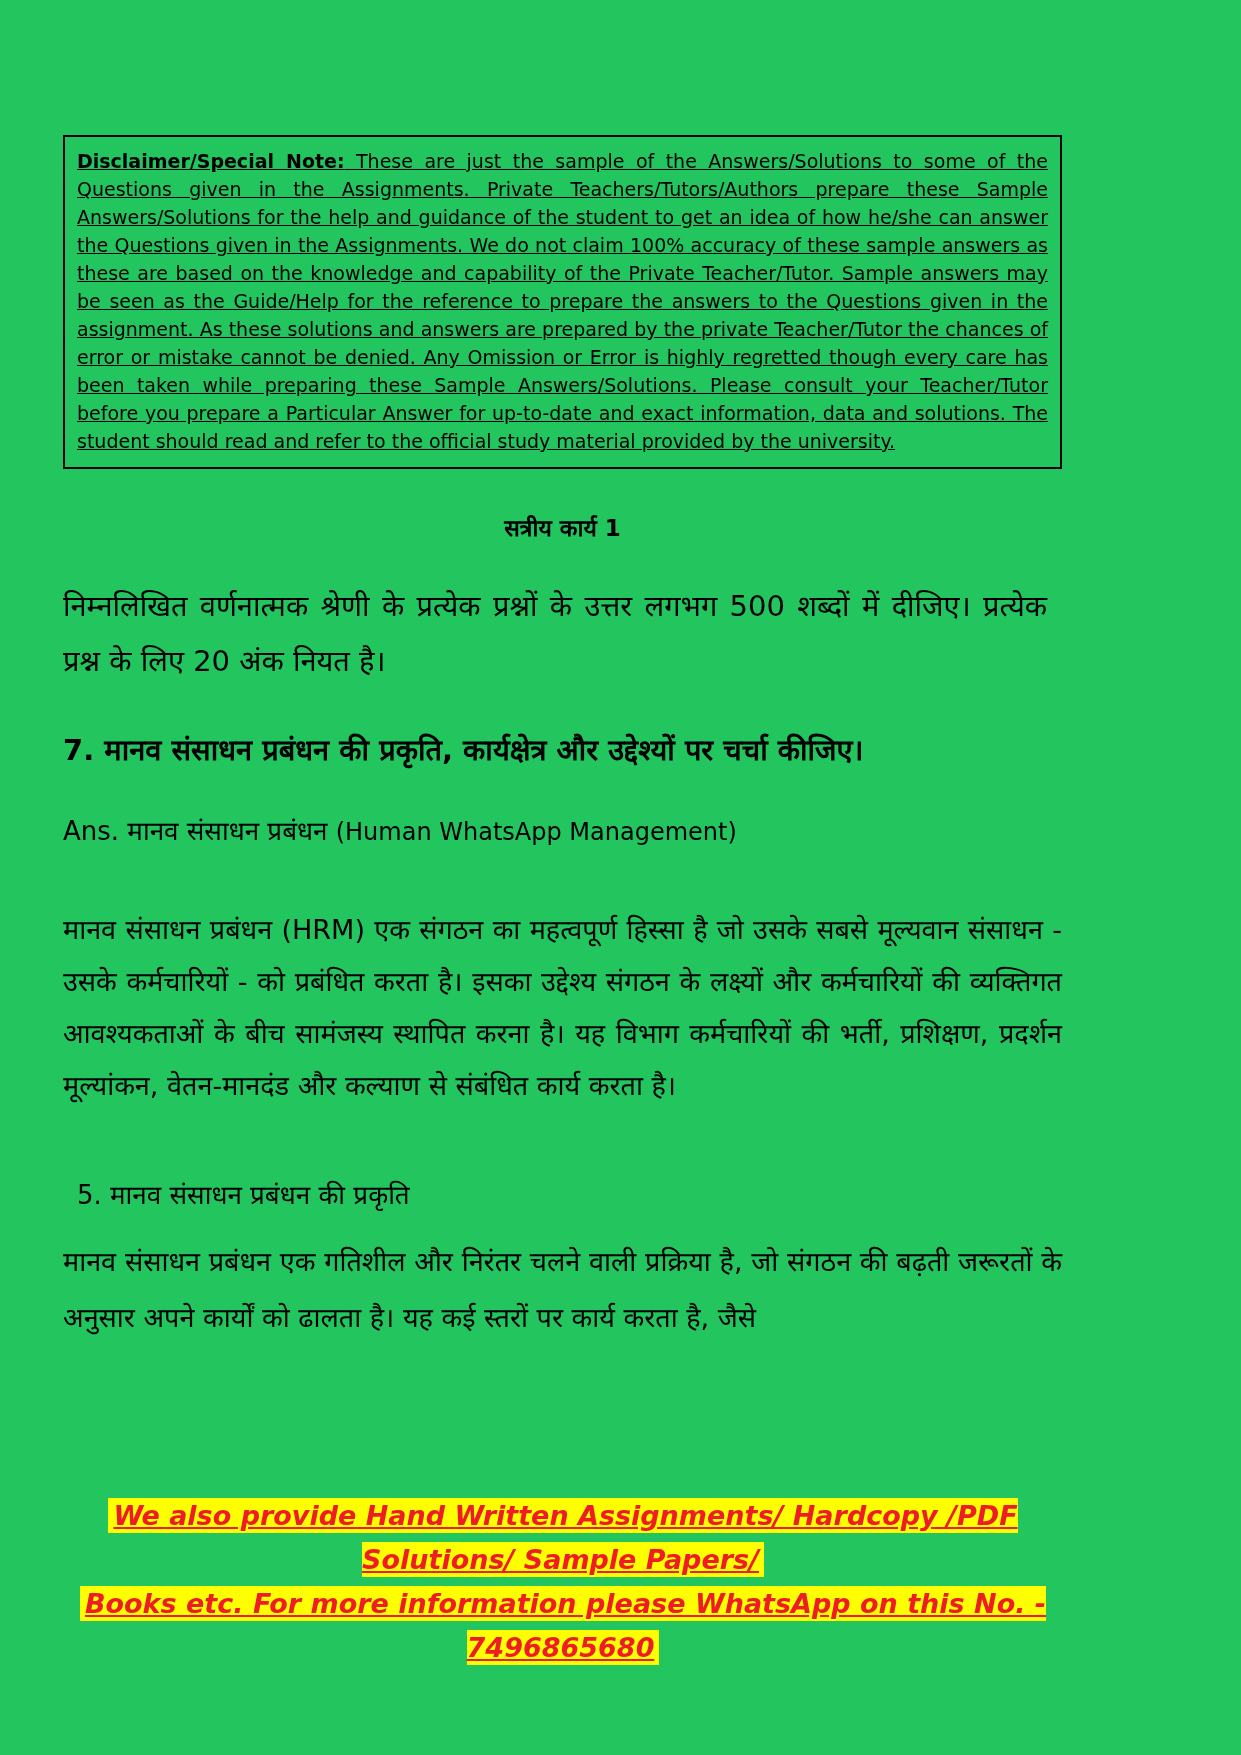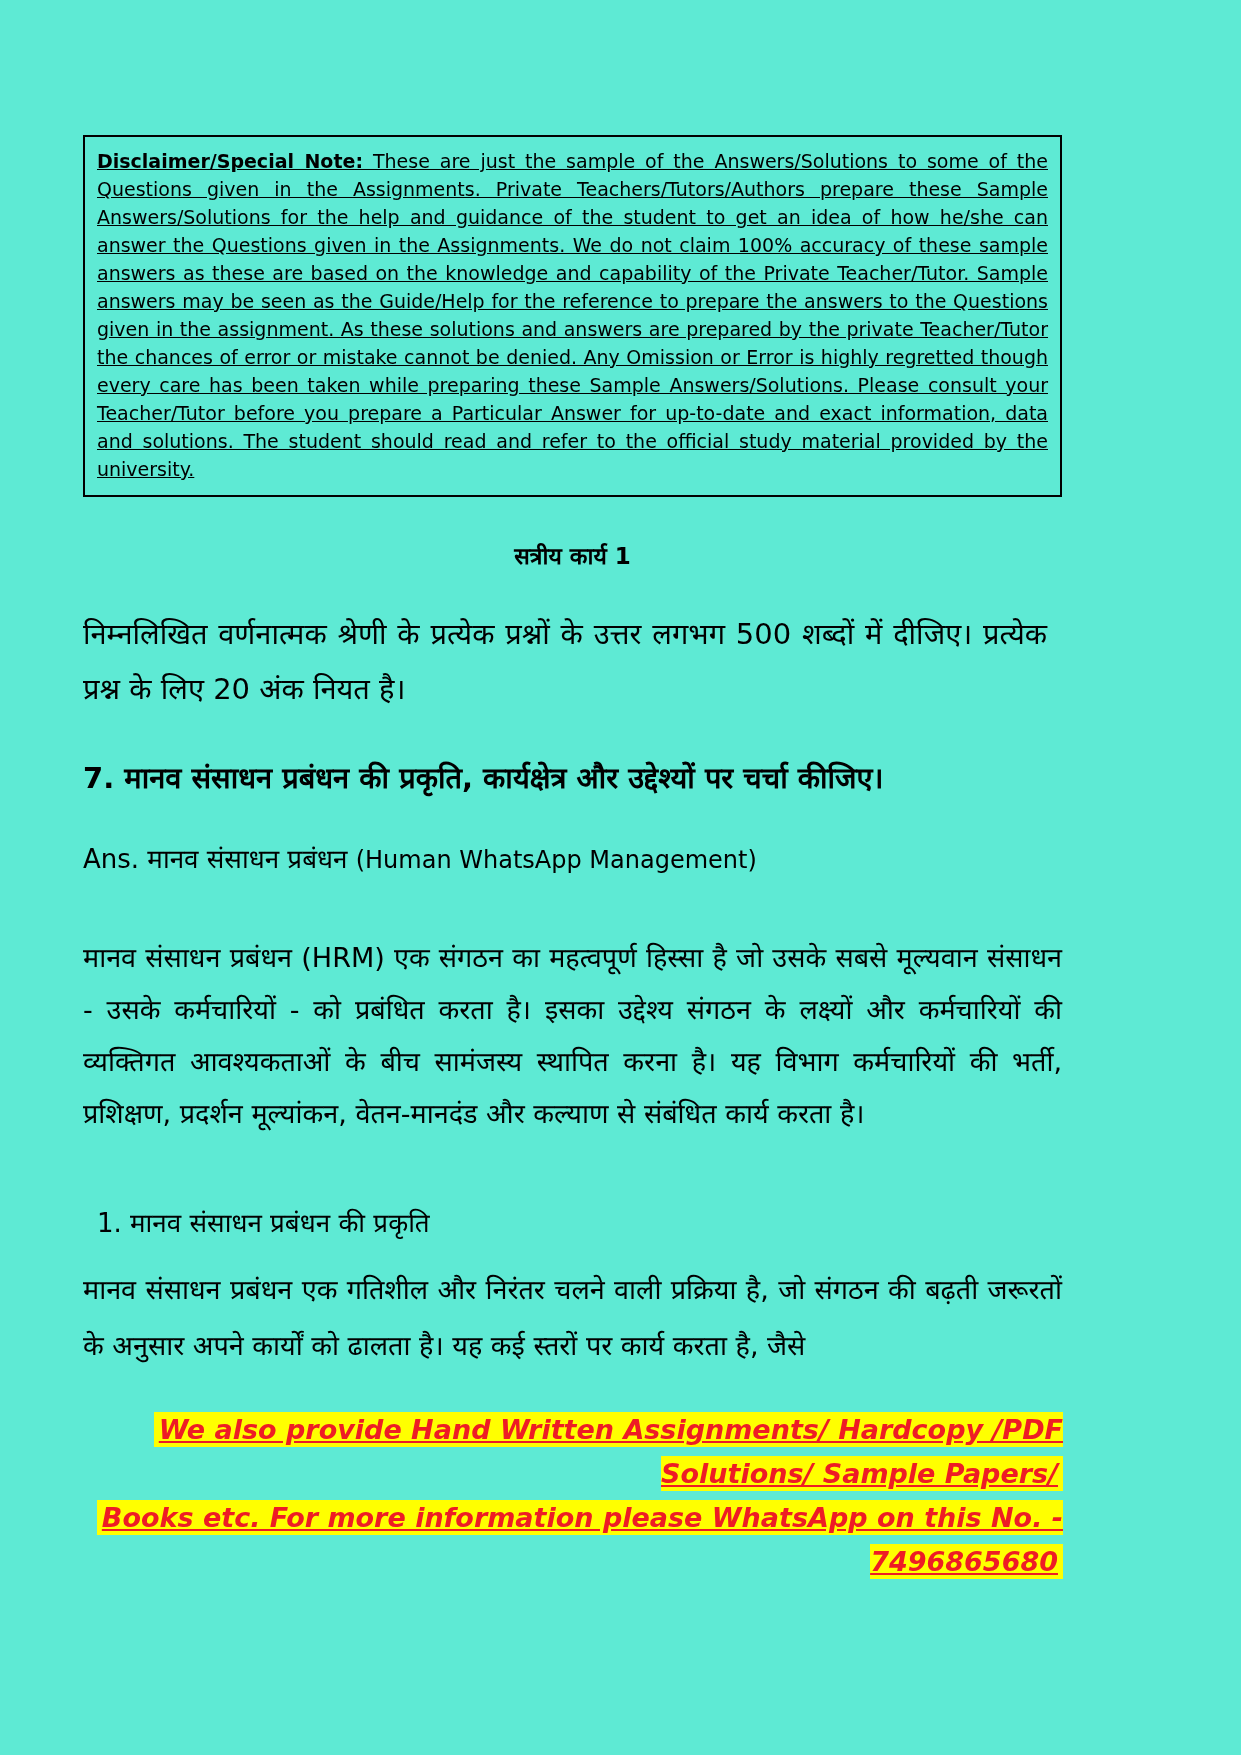--- a/index.html
+++ b/index.html
@@ -1,25 +1,24 @@
 <!DOCTYPE html>
 <html style="--footer-highlight: #ffff00; --footer-text: #ee1c25; --page-background: #ffffff; --text: #000000;"><head>
 <meta charset="utf-8">
 <style>
   * { box-sizing: border-box; }
   html, body { margin: 0; padding: 0; background: #ffffff; }
   .page {
     position: relative;
     width: 1241px;
     height: 1755px;
-    background: #5eead4;
+    background: #22c55e;
     color: #000000;
     font-family: "DejaVu Sans", "Liberation Sans", sans-serif;
     overflow: hidden;
-    padding-left: 20px;
   }
   .content { padding: 135px 179px 0 63px; }
 
   .disclaimer-box {
     border: 2px solid #000000;
     padding: 10px 12px 12px 12px;
   }
   .disclaimer-text {
     margin: 0;
     font-size: 19px;
@@ -70,22 +69,22 @@
   }
   .para2 {
     line-height: 56px;
     margin-top: 22px;
   }
 
   .footer {
     position: absolute;
     left: 63px;
     width: 1000px;
-    top: 1408px;
-    text-align: right;
+    top: 1494px;
+    text-align: center;
     font-size: 27px;
     font-weight: bold;
     font-style: italic;
     line-height: 44px;
   }
   .highlight {
     background: var(--footer-highlight, #ffff00);
     color: var(--footer-text, #ee1c25);
     text-decoration: underline;
     padding: 2px 5px;
@@ -111,21 +110,21 @@
     <h2 class="question">7. मानव संसाधन प्रबंधन की प्रकृति, कार्यक्षेत्र और उद्देश्यों पर चर्चा कीजिए।</h2>
 
     <p class="answer-line">
       <span>Ans.</span>
       <span>मानव संसाधन प्रबंधन</span>
       <span class="ans-en">(Human WhatsApp Management)</span>
     </p>
 
     <p class="body-para">मानव संसाधन प्रबंधन (HRM) एक संगठन का महत्वपूर्ण हिस्सा है जो उसके सबसे मूल्यवान संसाधन - उसके कर्मचारियों - को प्रबंधित करता है। इसका उद्देश्य संगठन के लक्ष्यों और कर्मचारियों की व्यक्तिगत आवश्यकताओं के बीच सामंजस्य स्थापित करना है। यह विभाग कर्मचारियों की भर्ती, प्रशिक्षण, प्रदर्शन मूल्यांकन, वेतन-मानदंड और कल्याण से संबंधित कार्य करता है।</p>
 
-    <p class="subheading">1. मानव संसाधन प्रबंधन की प्रकृति</p>
+    <p class="subheading">5. मानव संसाधन प्रबंधन की प्रकृति</p>
 
     <p class="body-para para2">मानव संसाधन प्रबंधन एक गतिशील और निरंतर चलने वाली प्रक्रिया है, जो संगठन की बढ़ती जरूरतों के अनुसार अपने कार्यों को ढालता है। यह कई स्तरों पर कार्य करता है, जैसे</p>
 
   </div>
 
   <div class="footer">
     <div class="footer-line">
       <span class="highlight">We also provide Hand Written Assignments/ Hardcopy /PDF Solutions/ Sample Papers/</span>
     </div>
     <div class="footer-line">

